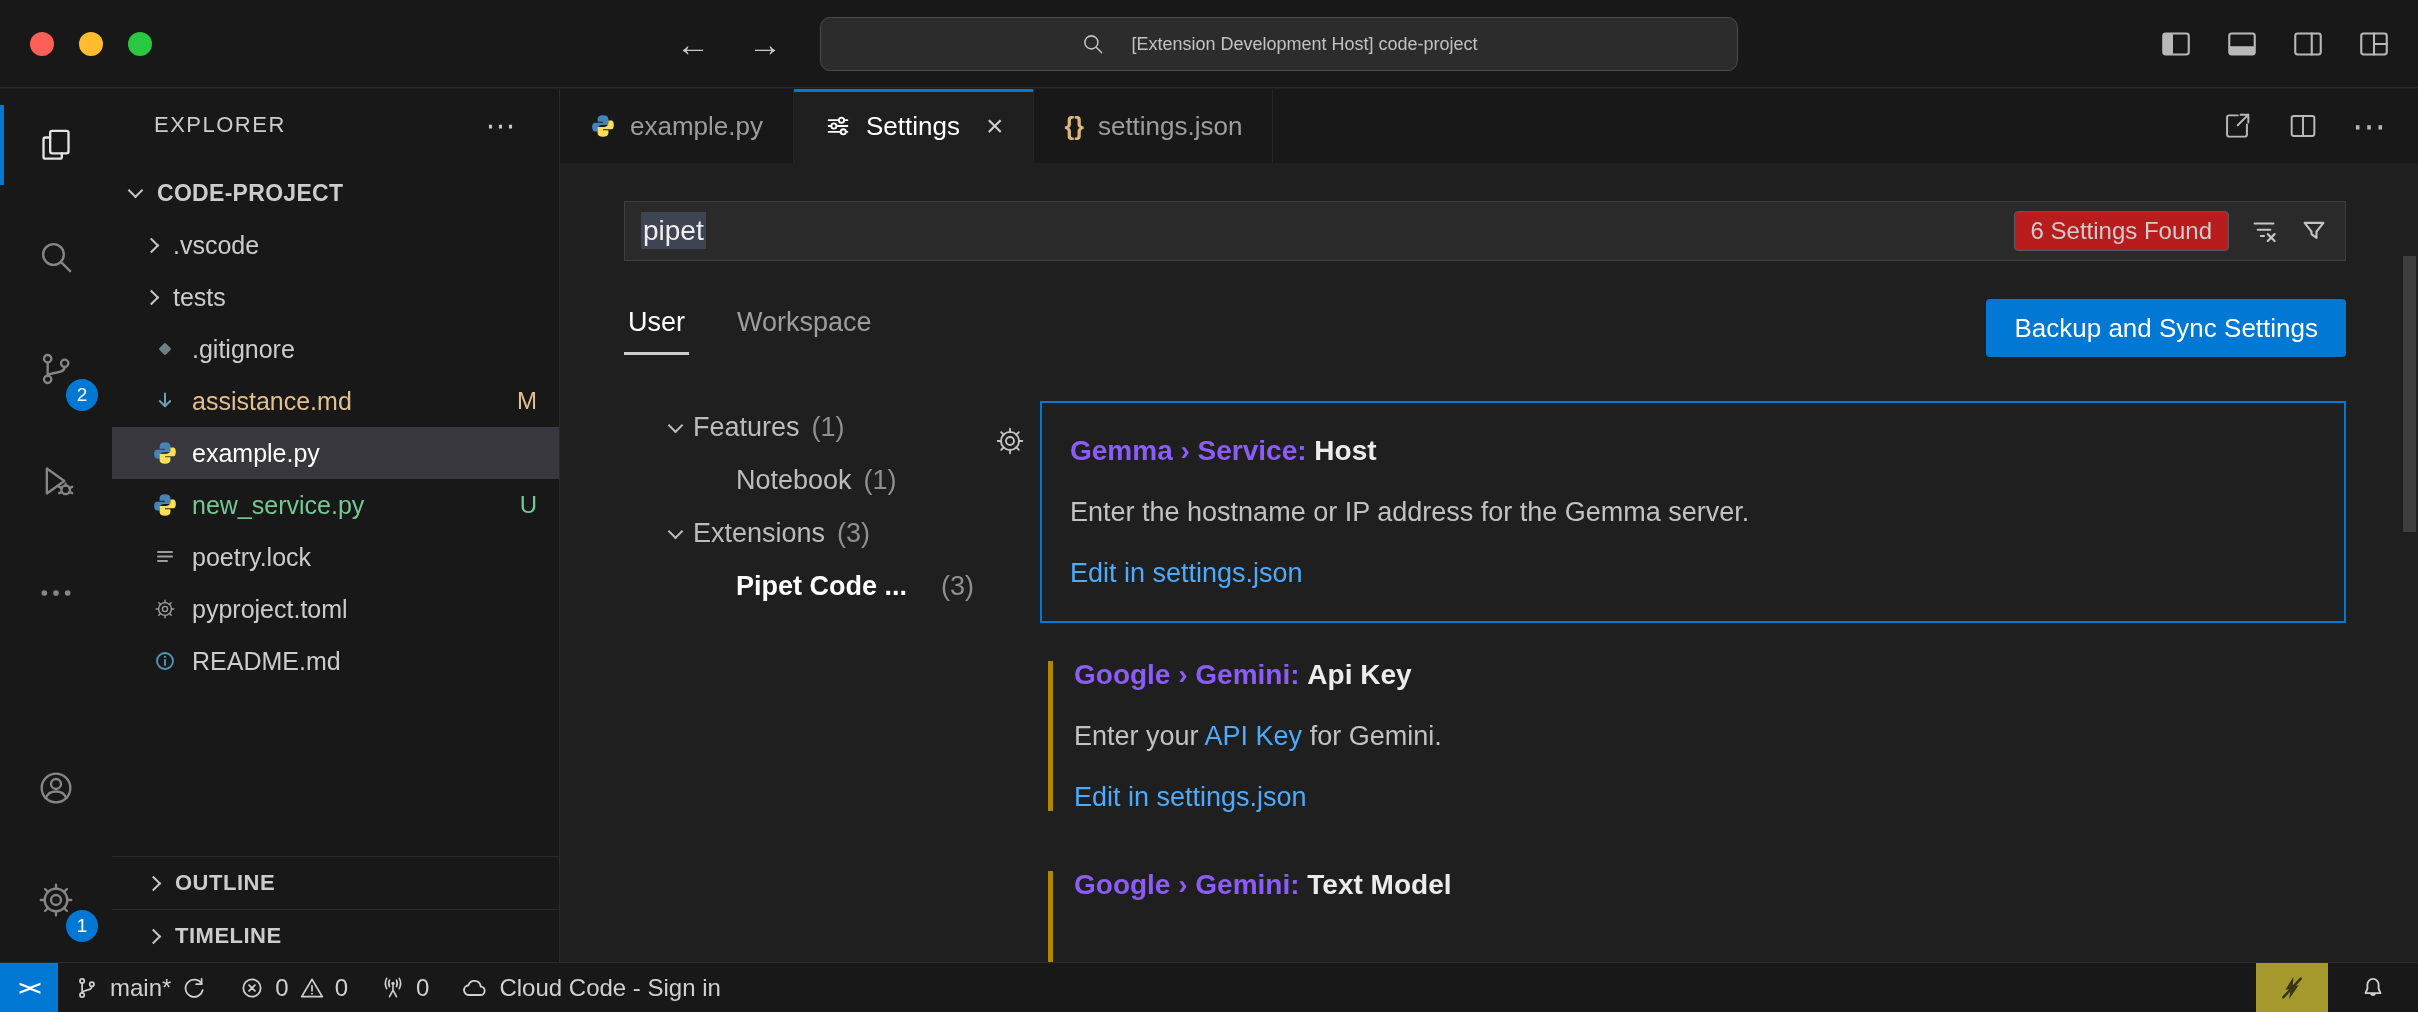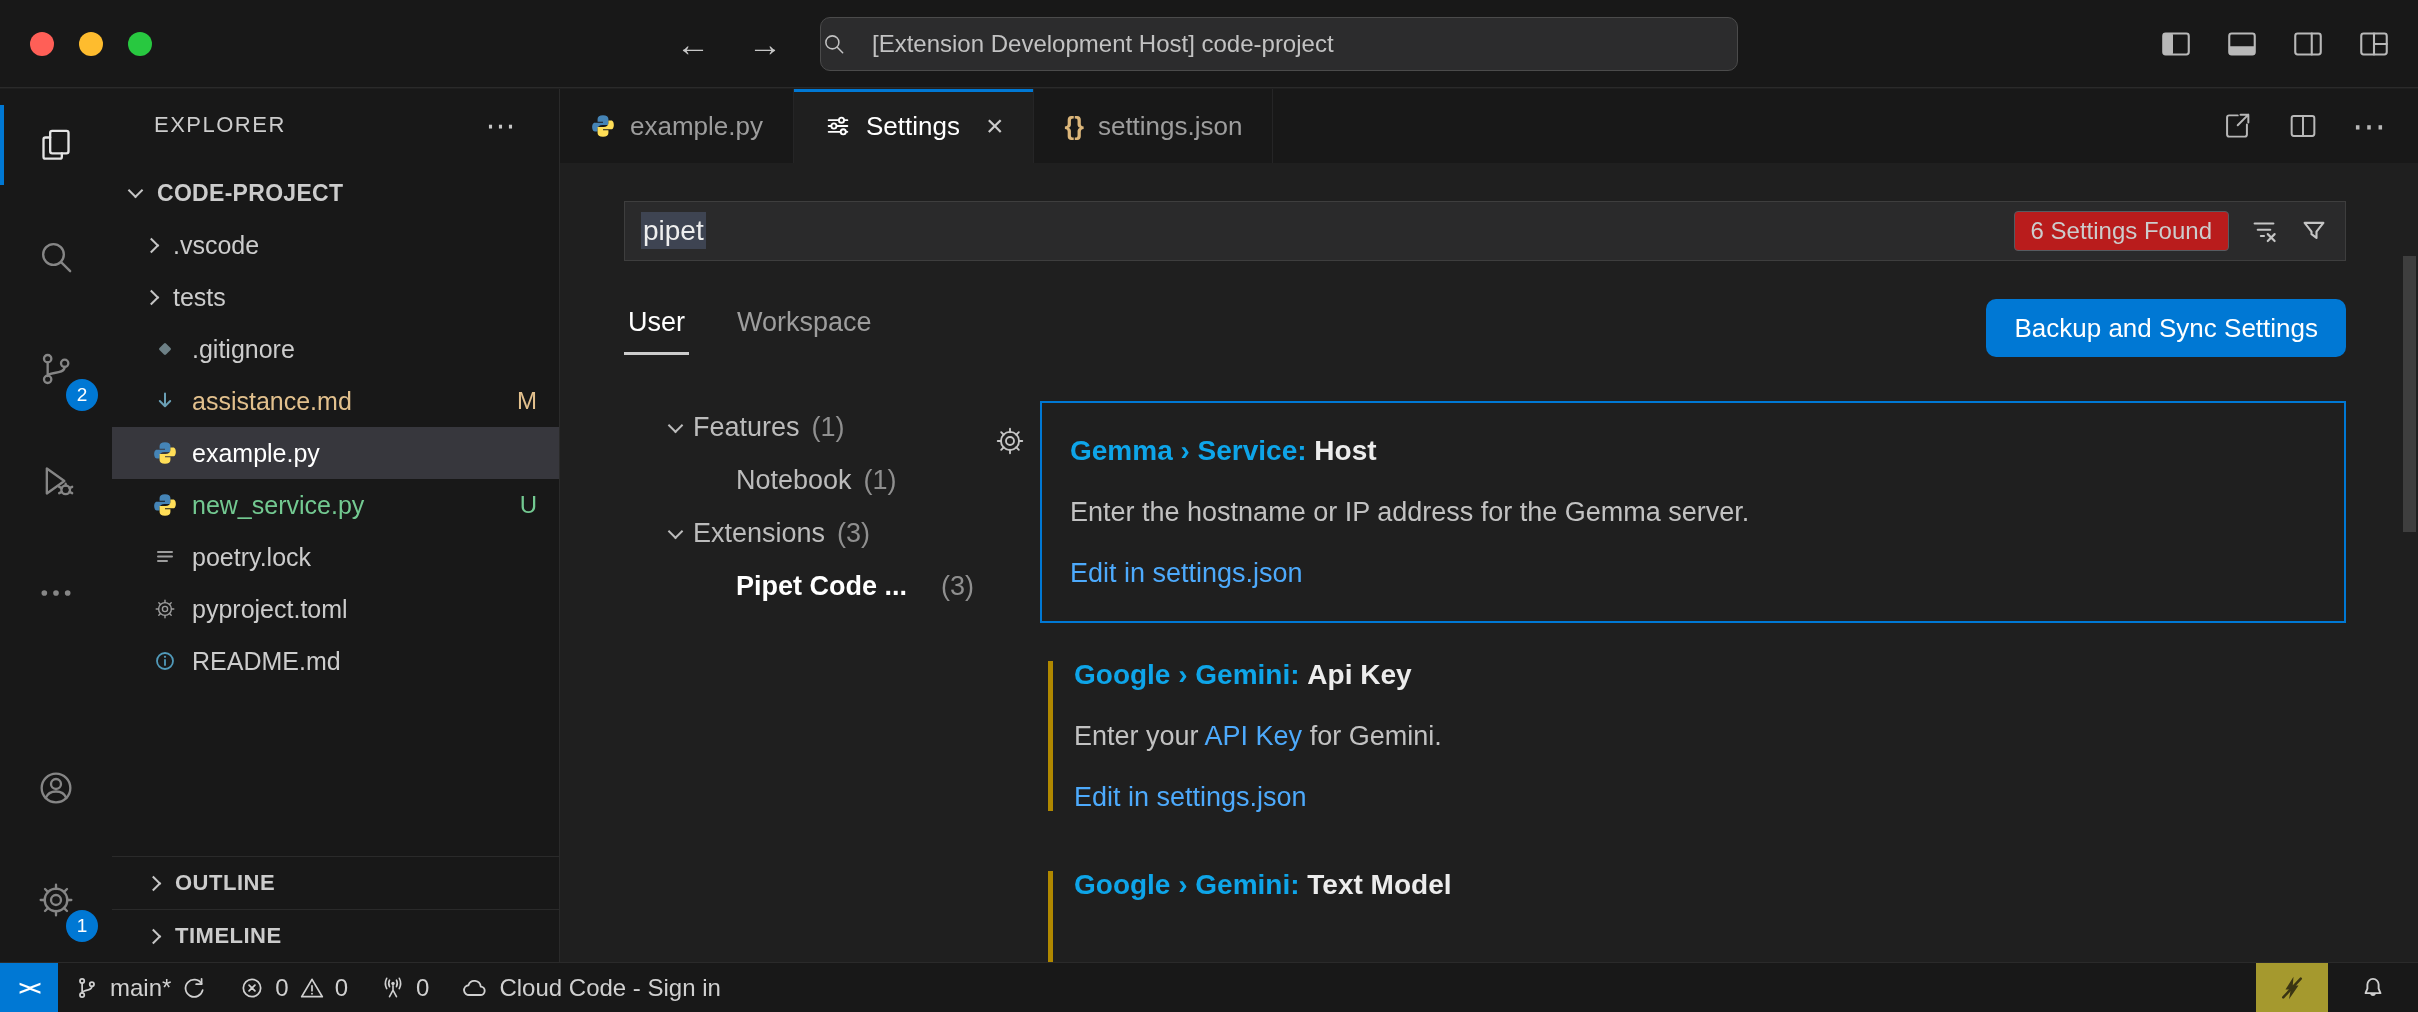--- a/index.html
+++ b/index.html
@@ -8,21 +8,21 @@
   svg { display:block; }
   .icon { stroke:currentColor; fill:none; stroke-width:1.4; stroke-linecap:round; stroke-linejoin:round; }
 
   
   .titlebar { position:absolute; top:0; left:0; right:0; height:88px; background:#181818; border-bottom:1px solid #2a2a2a; }
   .traffic { position:absolute; left:30px; top:32px; display:flex; gap:25px; }
   .tl { width:24px; height:24px; border-radius:50%; }
   .tl.red{ background:#ff5f57; } .tl.yellow{ background:#febc2e; } .tl.green{ background:#28c840; }
   .nav { position:absolute; left:676px; top:0; height:88px; display:flex; align-items:center; gap:38px; font-size:34px; color:#c7c7c7; }
   .cmd { position:absolute; left:820px; top:17px; width:918px; height:54px; background:#2c2c2d; border:1px solid #4b4b4b; border-radius:10px;
-         display:flex; align-items:center; gap:25px; color:#c2c2c2; font-size:24px; }
+         display:flex; align-items:center; justify-content:center; gap:25px; color:#c2c2c2; font-size:18px; }
   .title-icons { position:absolute; right:26px; top:0; height:88px; display:flex; align-items:center; gap:30px; color:#b8b8b8; }
 
   
   .main { position:absolute; top:89px; left:0; right:0; bottom:50px; display:flex; overflow:hidden; }
 
   
   .activitybar { width:112px; background:#181818; position:relative; flex:none; }
   .ab-item { height:112px; display:flex; align-items:center; justify-content:center; position:relative; color:#868686; }
   .ab-item.active { color:#e4e4e4; }
   .ab-item.active::before { content:""; position:absolute; left:0; top:16px; bottom:16px; width:4px; background:#0078d4; }
@@ -60,38 +60,38 @@
   
   .settings { flex:1; position:relative; padding:38px 72px 0 64px; overflow:hidden; }
   .search-box { height:60px; background:#2a2a2b; border:1px solid #3e3e3e; display:flex; align-items:center; padding:0 16px; }
   .search-text { font-size:28px; color:#eeeeee; }
   .search-text .sel { background:#3e4452; padding:3px 2px; }
   .search-right { margin-left:auto; display:flex; align-items:center; gap:20px; color:#c5c5c5; }
   .found-badge { background:#b91c1c; border:1px solid #565b61; border-radius:4px; padding:5px 16px; font-size:24px; color:#cccccc; }
   .scope-row { margin-top:38px; height:60px; display:flex; align-items:flex-start; position:relative; }
   .scope-tab { font-size:27px; color:#9d9d9d; margin-right:44px; padding:8px 4px 14px; }
   .scope-tab.active { color:#ffffff; border-bottom:3px solid #cccccc; }
-  .backup-btn { position:absolute; right:0; top:0; height:58px; background:#0078d4; color:#fff; font-size:26px; display:flex; align-items:center; padding:0 28px; border-radius:10px; }
+  .backup-btn { position:absolute; right:0; top:0; height:58px; background:#0078d4; color:#fff; font-size:26px; display:flex; align-items:center; padding:0 28px; border-radius:4px; }
   .settings-main { display:flex; margin-top:42px; }
   .toc { width:380px; flex:none; font-size:27px; color:#bcbcbc; }
   .toc-item { height:53px; display:flex; align-items:center; padding-left:76px; }
   .toc-item.haschev { padding-left:46px; }
   .toc-item.indent { padding-left:112px; }
   .toc-item .chev { border-color:#bcbcbc; margin-right:12px; }
   .toc-item.selected { color:#ffffff; font-weight:700; }
   .toc-count { color:#8f8f8f; margin-left:12px; font-weight:400; }
   .toc-count.gap { margin-left:34px; }
   .setting-list { flex:1; min-width:0; }
   .setting-row { position:relative; margin-left:36px; }
   .setting-row.focused { border:2px solid #0078d4; padding:32px 28px; }
   .setting-row.plain { margin-top:36px; padding:0 28px 0 34px; }
   .setting-row.cutoff { margin-top:56px; padding-bottom:140px; }
   .mod-bar { position:absolute; left:8px; top:2px; bottom:2px; width:5px; background:#b08800; }
   .setting-title { font-size:28px; }
-  .cat { color:#0ea5e9; font-weight:700; }
+  .cat { color:#8b5cf6; font-weight:700; }
   .sname { color:#ececec; font-weight:700; }
   .setting-desc { margin-top:30px; font-size:27px; color:#c2c2c2; }
   .setting-link { margin-top:30px; font-size:27px; color:#4daafc; }
   .inline-link { color:#4daafc; }
   .gear-float { position:absolute; left:-48px; top:22px; color:#c5c5c5; }
 
   
   .status { position:absolute; left:0; right:0; bottom:0; height:50px; background:#181818; border-top:1px solid #2a2a2a;
             display:flex; align-items:center; color:#d0d0d0; font-size:24px; }
   .st-cell { display:flex; align-items:center; gap:10px; padding:0 16px; height:100%; }

